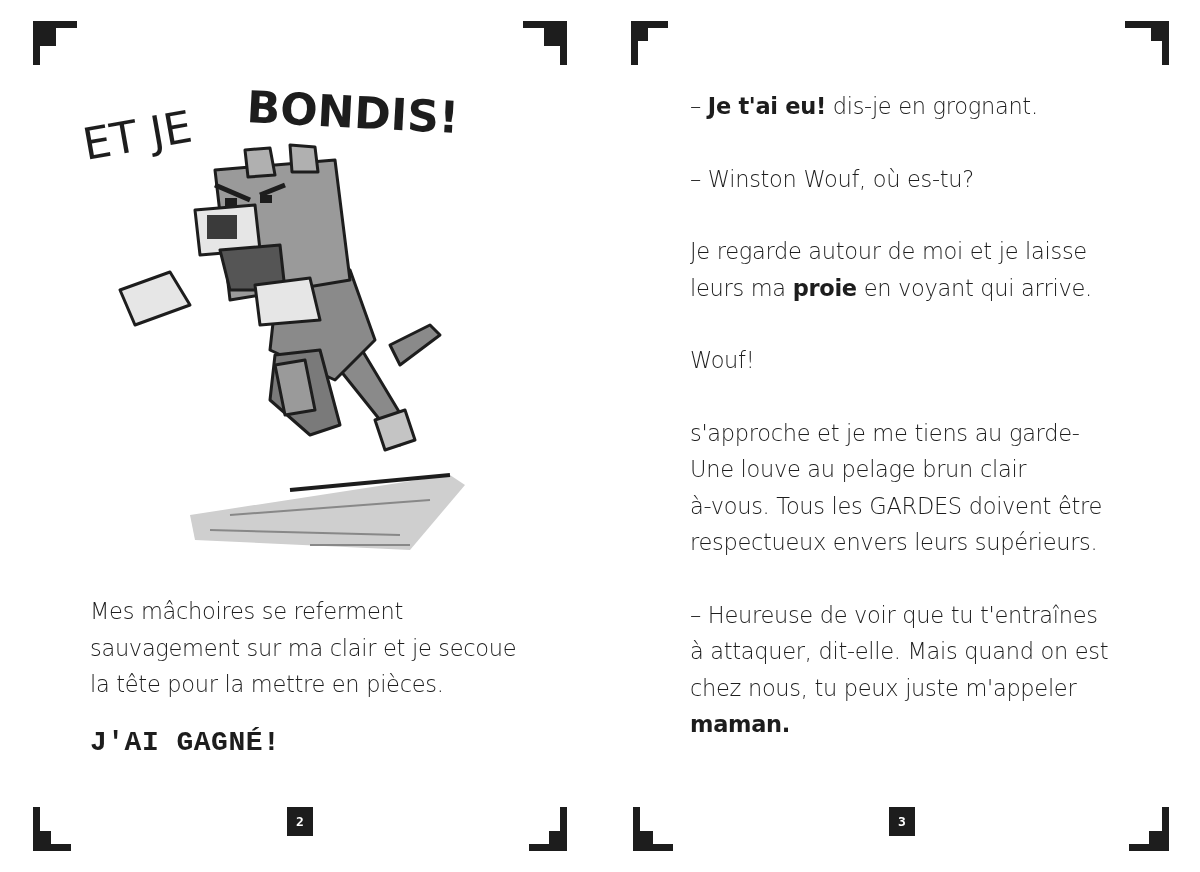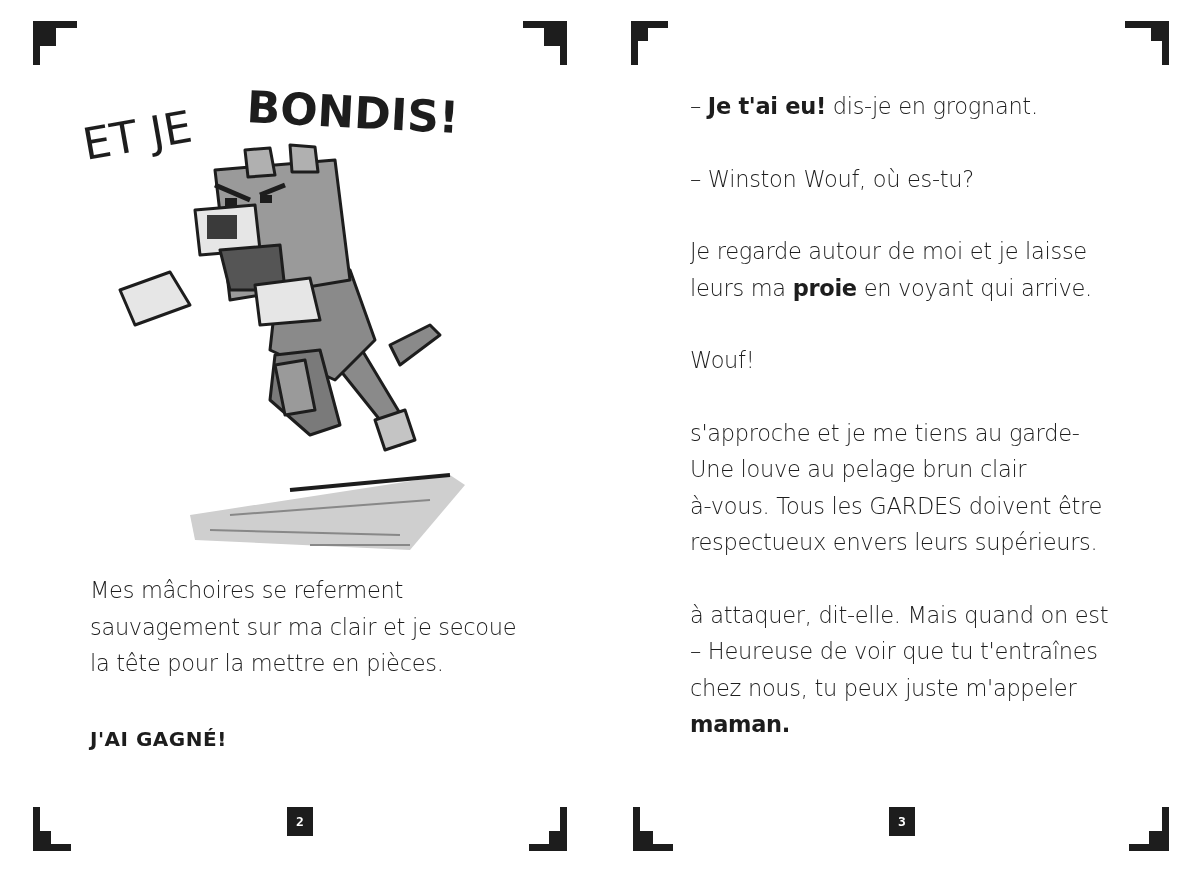--- a/index.html
+++ b/index.html
@@ -13,22 +13,22 @@
   .pnum { position:absolute; top:807px; width:26px; height:29px; background:#1d1d1d;
           color:#fff; font-family:"DejaVu Sans Mono", monospace; font-weight:bold; font-size:13px;
           display:flex; align-items:center; justify-content:center; }
   .title { position:absolute; left:78px; top:72px; width:430px; height:100px; }
   .title svg text { font-family:"DejaVu Sans", sans-serif; fill:#1d1d1d; }
   .illus { position:absolute; left:110px; top:140px; width:380px; height:420px; }
   .body-text { position:absolute; font-size:22.5px; line-height:36.5px; font-weight:300;
                letter-spacing:-0.3px; }
   .body-text p { margin:0; }
   .body-text b { font-weight:bold; }
-  .left-text { left:90px; top:572px; width:460px; }
-  .shout { position:absolute; left:90px; top:727px; font-size:20px; font-weight:bold; letter-spacing:0.5px; }
+  .left-text { left:90px; top:593px; width:460px; }
+  .shout { position:absolute; left:90px; top:727px; font-size:28px; font-weight:bold; letter-spacing:0.5px;font-family:Liberation Mono, monospace; }
   .gap { height:36px; }
 </style>
 </head>
 <body>
 
 <div class="page left">
   <div class="corner" style="left:33px;top:21px;">
     <svg width="44" height="44" viewBox="0 0 44 44">
         <path d="M0 0 H44 V7 H23 V25 H7 V44 H0 Z" fill="#1d1d1d"></path>
       </svg>
@@ -134,20 +134,20 @@
       <p><span>Je regarde autour de moi et je laisse</span></p>
       <p><span>leurs ma </span><b>proie</b><span> en voyant qui arrive.</span></p>
       <div class="gap"></div>
       <p><span>Wouf!</span></p>
       <div class="gap"></div>
       <p><span>s'approche et je me tiens au garde-</span></p>
       <p><span>Une louve au pelage brun clair</span></p>
       <p><span>à-vous. Tous les GARDES doivent être</span></p>
       <p><span>respectueux envers leurs supérieurs.</span></p>
       <div class="gap"></div>
+      <p><span>– Heureuse de voir que tu t'entraînes</span></p>
       <p><span>à attaquer, dit-elle. Mais quand on est</span></p>
-      <p><span>– Heureuse de voir que tu t'entraînes</span></p>
       <p><span>chez nous, tu peux juste m'appeler</span></p>
       <p><b>maman.</b></p>
     </div>
 
   <div class="pnum" style="left:289px;">3</div>
 </div>
 
 </body></html>

